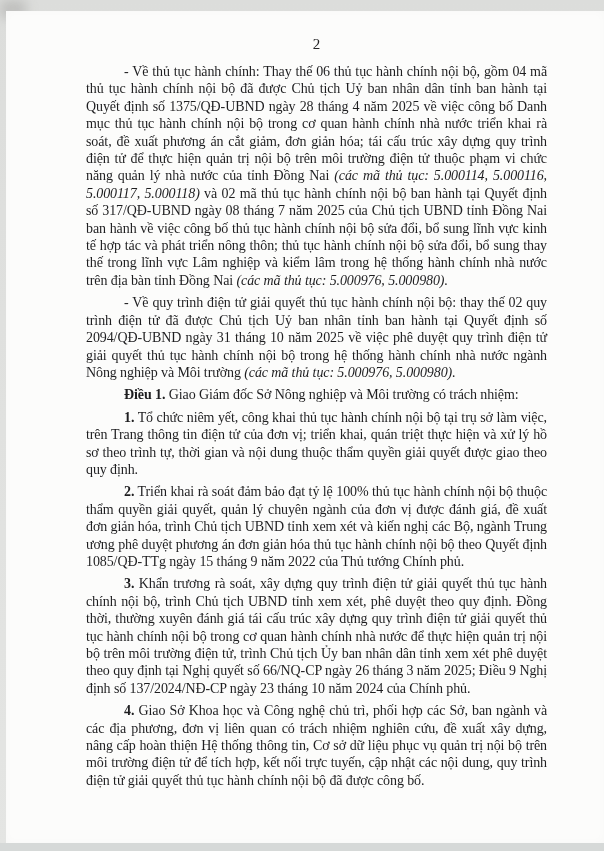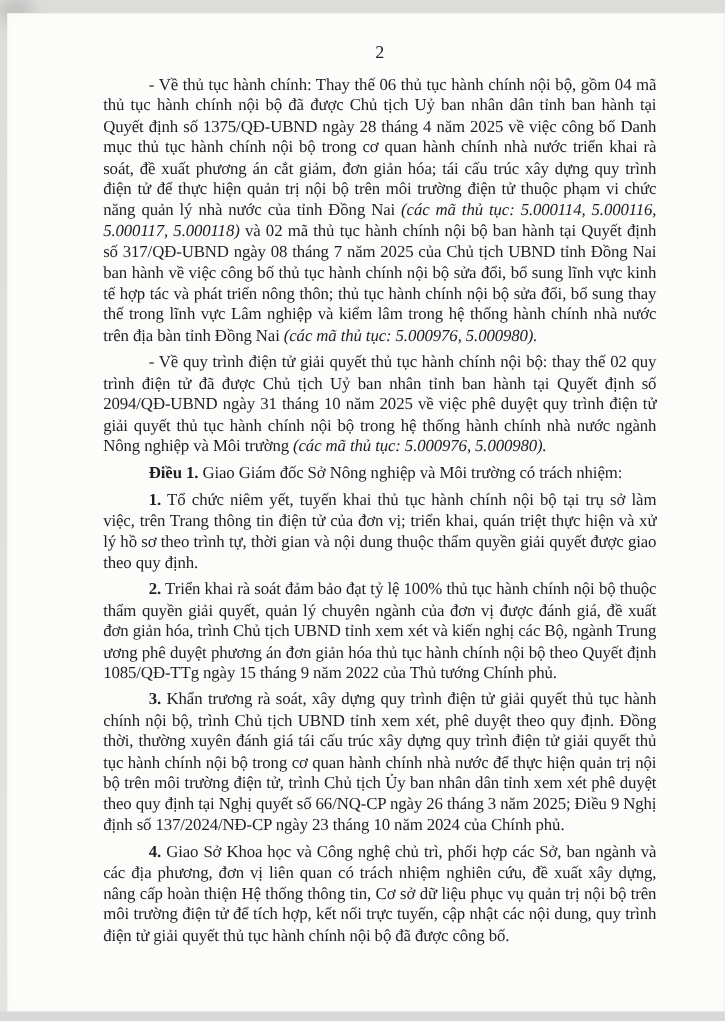--- a/index.html
+++ b/index.html
@@ -77,21 +77,21 @@
 <body>
 
 <div class="scan-canvas">
   <div class="page">
     <div class="page-inner">
       <div class="page-number">2</div>
       <div class="doc-body">
           <p class="para"><span class="run-normal">- Về thủ tục hành chính: Thay thế 06 thủ tục hành chính nội bộ, gồm 04 mã thủ tục hành chính nội bộ đã được Chủ tịch Uỷ ban nhân dân tỉnh ban hành tại Quyết định số 1375/QĐ-UBND ngày 28 tháng 4 năm 2025 về việc công bố Danh mục thủ tục hành chính nội bộ trong cơ quan hành chính nhà nước triển khai rà soát, đề xuất phương án cắt giảm, đơn giản hóa; tái cấu trúc xây dựng quy trình điện tử để thực hiện quản trị nội bộ trên môi trường điện tử thuộc phạm vi chức năng quản lý nhà nước của tỉnh Đồng Nai </span><span class="run-italic">(các mã thủ tục: 5.000114, 5.000116, 5.000117, 5.000118)</span><span class="run-normal"> và 02 mã thủ tục hành chính nội bộ ban hành tại Quyết định số 317/QĐ-UBND ngày 08 tháng 7 năm 2025 của Chủ tịch UBND tỉnh Đồng Nai ban hành về việc công bố thủ tục hành chính nội bộ sửa đổi, bổ sung lĩnh vực kinh tế hợp tác và phát triển nông thôn; thủ tục hành chính nội bộ sửa đổi, bổ sung thay thế trong lĩnh vực Lâm nghiệp và kiểm lâm trong hệ thống hành chính nhà nước trên địa bàn tỉnh Đồng Nai </span><span class="run-italic">(các mã thủ tục: 5.000976, 5.000980).</span></p>
           <p class="para"><span class="run-normal">- Về quy trình điện tử giải quyết thủ tục hành chính nội bộ: thay thế 02 quy trình điện tử đã được Chủ tịch Uỷ ban nhân tỉnh ban hành tại Quyết định số 2094/QĐ-UBND ngày 31 tháng 10 năm 2025 về việc phê duyệt quy trình điện tử giải quyết thủ tục hành chính nội bộ trong hệ thống hành chính nhà nước ngành Nông nghiệp và Môi trường </span><span class="run-italic">(các mã thủ tục: 5.000976, 5.000980).</span></p>
           <p class="para"><span class="run-bold">Điều 1.</span><span class="run-normal"> Giao Giám đốc Sở Nông nghiệp và Môi trường có trách nhiệm:</span></p>
-          <p class="para"><span class="run-bold">1.</span><span class="run-normal"> Tổ chức niêm yết, tuyến khai thủ tục hành chính nội bộ tại trụ sở làm việc, trên Trang thông tin điện tử của đơn vị; triển khai, quán triệt thực hiện và xử lý hồ sơ theo trình tự, thời gian và nội dung thuộc thẩm quyền giải quyết được giao theo quy định.</span></p>
+          <p class="para"><span class="run-bold">1.</span><span class="run-normal"> Tổ chức niêm yết, công khai thủ tục hành chính nội bộ tại trụ sở làm việc, trên Trang thông tin điện tử của đơn vị; triển khai, quán triệt thực hiện và xử lý hồ sơ theo trình tự, thời gian và nội dung thuộc thẩm quyền giải quyết được giao theo quy định.</span></p>
           <p class="para"><span class="run-bold">2.</span><span class="run-normal"> Triển khai rà soát đảm bảo đạt tỷ lệ 100% thủ tục hành chính nội bộ thuộc thẩm quyền giải quyết, quản lý chuyên ngành của đơn vị được đánh giá, đề xuất đơn giản hóa, trình Chủ tịch UBND tỉnh xem xét và kiến nghị các Bộ, ngành Trung ương phê duyệt phương án đơn giản hóa thủ tục hành chính nội bộ theo Quyết định 1085/QĐ-TTg ngày 15 tháng 9 năm 2022 của Thủ tướng Chính phủ.</span></p>
           <p class="para"><span class="run-bold">3.</span><span class="run-normal"> Khẩn trương rà soát, xây dựng quy trình điện tử giải quyết thủ tục hành chính nội bộ, trình Chủ tịch UBND tỉnh xem xét, phê duyệt theo quy định. Đồng thời, thường xuyên đánh giá tái cấu trúc xây dựng quy trình điện tử giải quyết thủ tục hành chính nội bộ trong cơ quan hành chính nhà nước để thực hiện quản trị nội bộ trên môi trường điện tử, trình Chủ tịch Ủy ban nhân dân tỉnh xem xét phê duyệt theo quy định tại Nghị quyết số 66/NQ-CP ngày 26 tháng 3 năm 2025; Điều 9 Nghị định số 137/2024/NĐ-CP ngày 23 tháng 10 năm 2024 của Chính phủ.</span></p>
           <p class="para"><span class="run-bold">4.</span><span class="run-normal"> Giao Sở Khoa học và Công nghệ chủ trì, phối hợp các Sở, ban ngành và các địa phương, đơn vị liên quan có trách nhiệm nghiên cứu, đề xuất xây dựng, nâng cấp hoàn thiện Hệ thống thông tin, Cơ sở dữ liệu phục vụ quản trị nội bộ trên môi trường điện tử để tích hợp, kết nối trực tuyến, cập nhật các nội dung, quy trình điện tử giải quyết thủ tục hành chính nội bộ đã được công bố.</span></p>
         </div>
     </div>
   </div>
   <div class="bottom-strip"></div>
 </div>
 
 </body></html>

